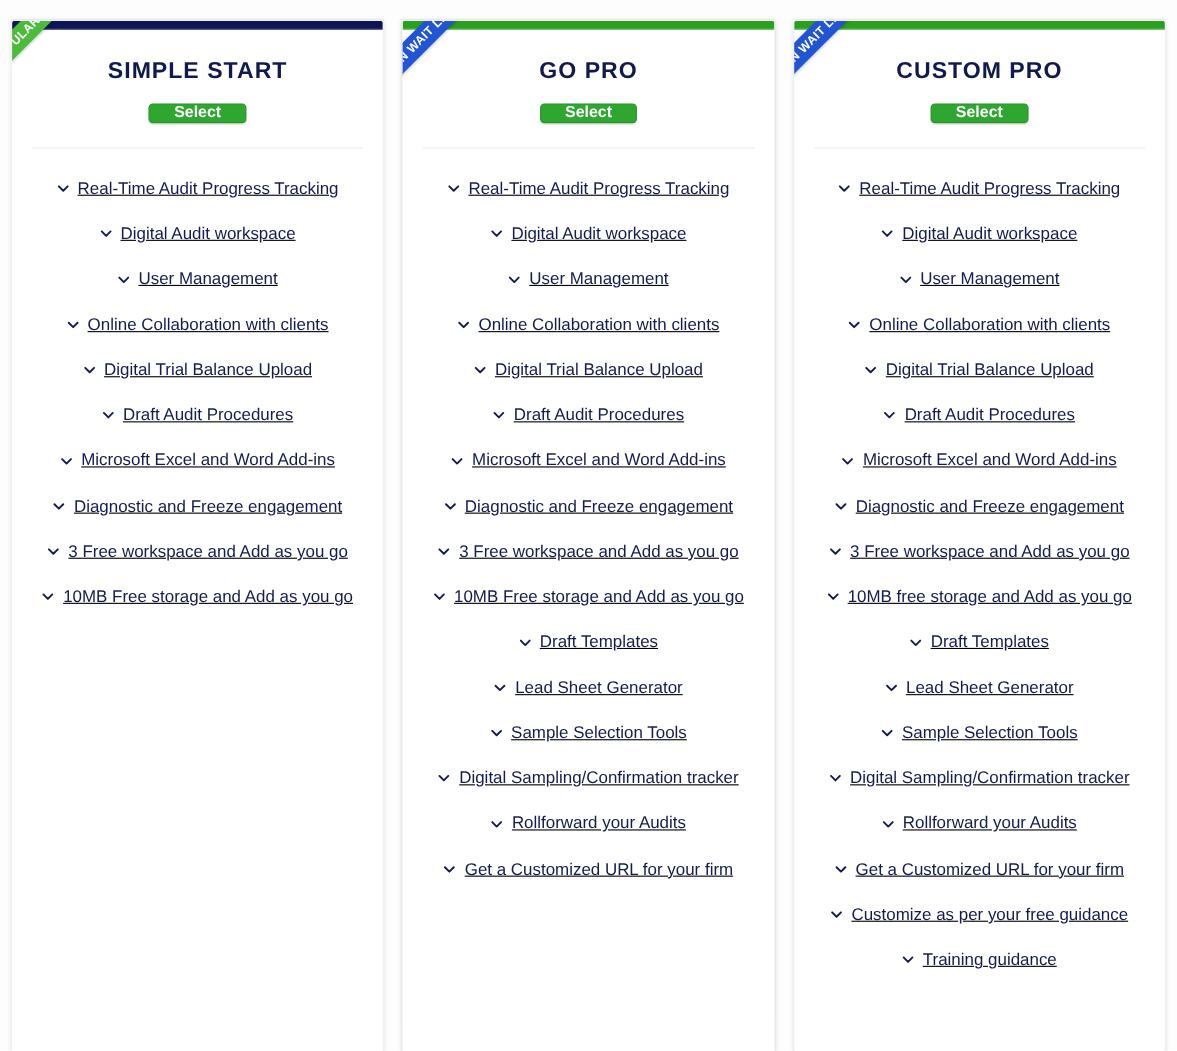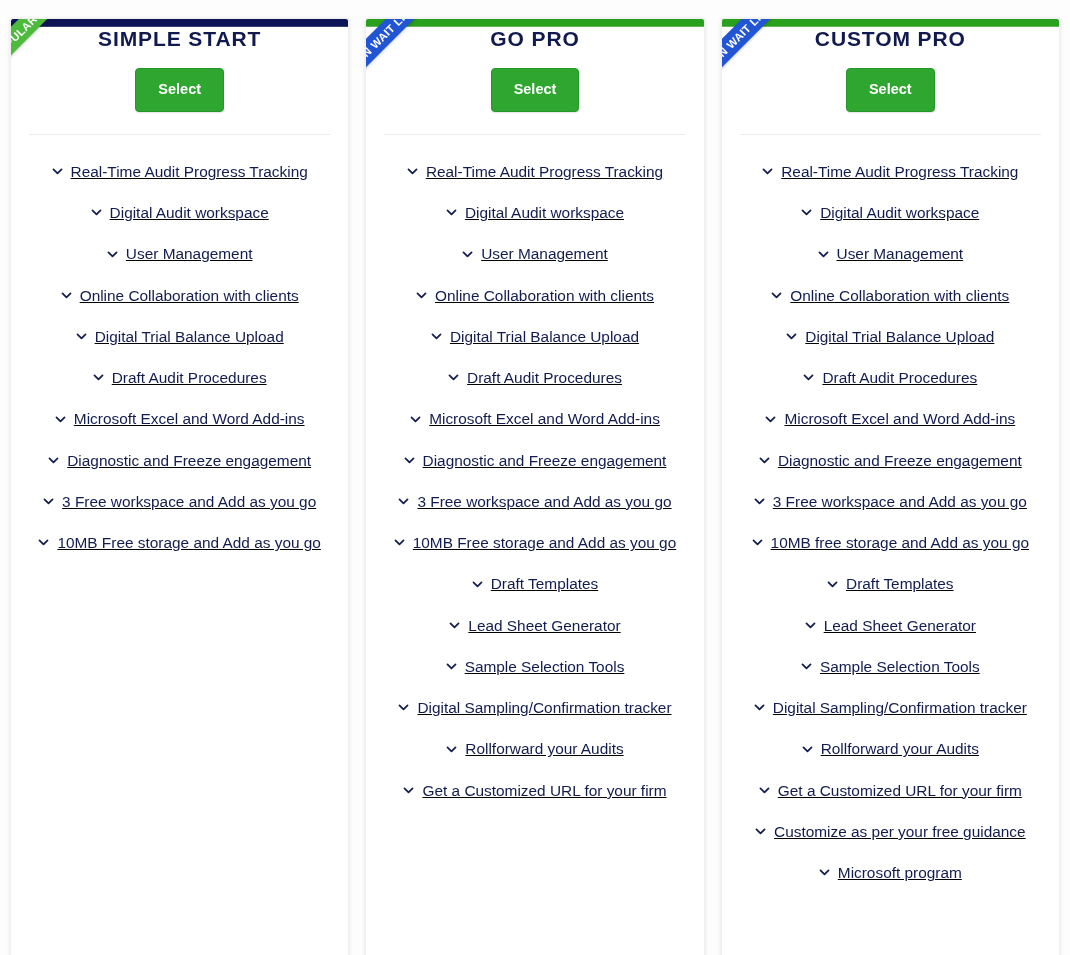--- a/index.html
+++ b/index.html
@@ -43,38 +43,39 @@
 
   .card-topbar.navy  { background: #0d1557; box-shadow: inset 0 -1px 0 rgba(255,255,255,0.18); }
   .card-topbar.green { background: #2aa01f; box-shadow: inset 0 -1px 0 rgba(255,255,255,0.25); }
 
   .plan-title {
     text-align: center;
     color: #101a4e;
     font-size: 21px;
     font-weight: bold;
     letter-spacing: 0.9px;
+    margin-top: 26px;
     text-transform: uppercase;
   }
 
   .select-wrap {
     display: flex;
     justify-content: center;
     margin-top: 17px;
   }
 
   .select-button {
     background: #2ea62f;
     color: #ffffff;
     border: 1px solid #27962a;
     border-radius: 4px;
     font-size: 14.5px;
     font-weight: bold;
     font-family: "Liberation Sans", sans-serif;
-    padding: 13px 22px;
+    padding: 0 22px;
     cursor: pointer;
     box-shadow: 0 1px 1px rgba(0,0,0,0.10);
     line-height: 1.1;
   }
 
   .card-divider {
     height: 1px;
     background: #eceded;
     margin: 22px 18px 0 18px;
   }
@@ -547,18 +548,18 @@
             </svg>
           </span>
           <span>Customize as per your free guidance</span>
         </li>
         <li class="feature-item">
           <span class="chev-icon">
             <svg viewBox="0 0 12 12" width="11" height="11" aria-hidden="true">
               <path d="M1.6 3.7 L6 8.1 L10.4 3.7" fill="none" stroke="currentColor" stroke-width="1.9" stroke-linecap="round" stroke-linejoin="round"></path>
             </svg>
           </span>
-          <span>Microsoft program</span>
+          <span>Training guidance</span>
         </li>
       </ul>
   </div>
 
 </div>
 
 </body></html>

